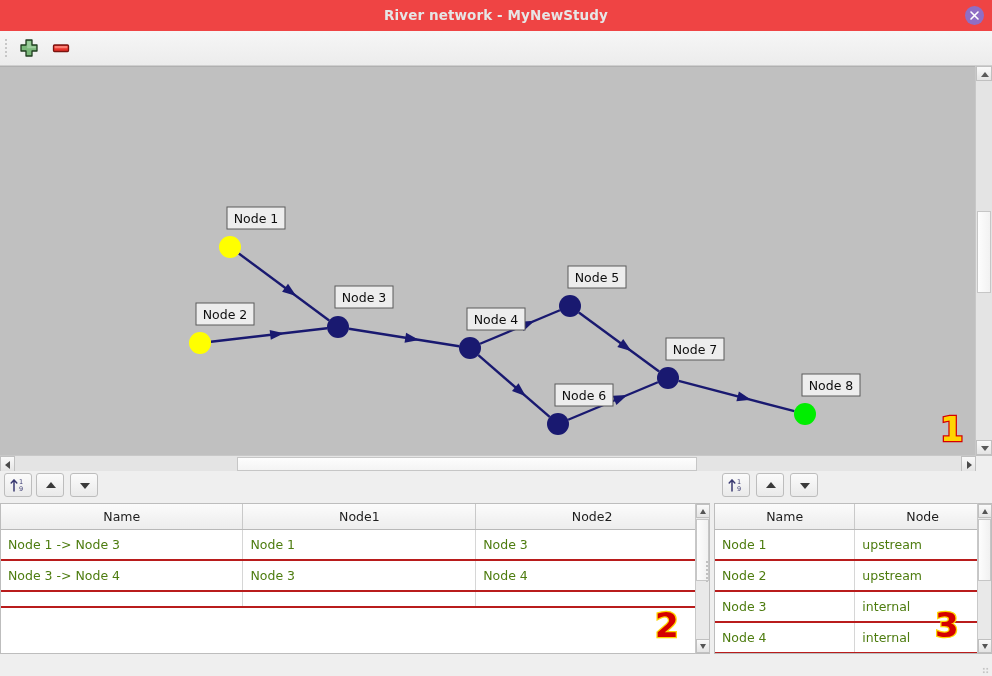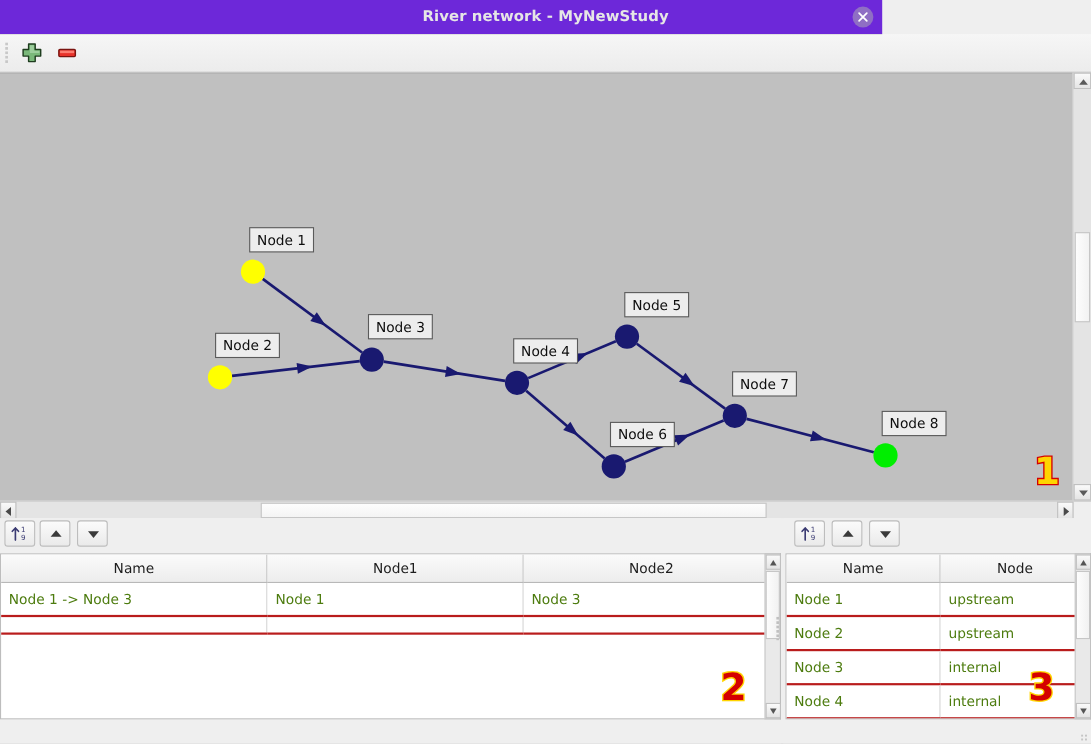--- a/index.html
+++ b/index.html
@@ -6,22 +6,22 @@
   body{
     width:992px;height:676px;overflow:hidden;
     font-family:"DejaVu Sans","Liberation Sans",sans-serif;
     background:#efefef;
     -webkit-font-smoothing:antialiased;
   }
   .win{position:relative;width:992px;height:676px;background:#efefef;}
 
   
   .titlebar{
-    position:absolute;left:0;top:0;width:802px;height:31px;
-    background:#6d28d9;border-bottom:1px solid #111;
+    position:absolute;left:0;top:0;width:992px;height:31px;
+    background:#ef4444;border-bottom:1px solid #111;
   }
   .title-text{
     position:absolute;left:0;top:0;width:992px;height:31px;
     line-height:31px;text-align:center;color:#e6e6e6;
     font-size:13.5px;font-weight:bold;letter-spacing:.1px;
   }
   .close-btn{
     position:absolute;right:8px;top:6px;width:19px;height:19px;border-radius:50%;
     background:#8f6ec4;cursor:pointer;
   }
@@ -329,20 +329,25 @@
               <th>Node1</th>
               <th>Node2</th>
             </tr>
           </thead>
         <tbody>
             <tr>
               <td>Node 1 -&gt; Node 3</td>
               <td>Node 1</td>
               <td>Node 3</td>
             </tr>
+            <tr>
+              <td>Node 3 -&gt; Node 4</td>
+              <td>Node 3</td>
+              <td>Node 4</td>
+            </tr>
             <tr class="blank">
               <td></td>
               <td></td>
               <td></td>
             </tr>
           </tbody>
       </table>
     </div>
 
     <div class="tvs" style="right:0;">

